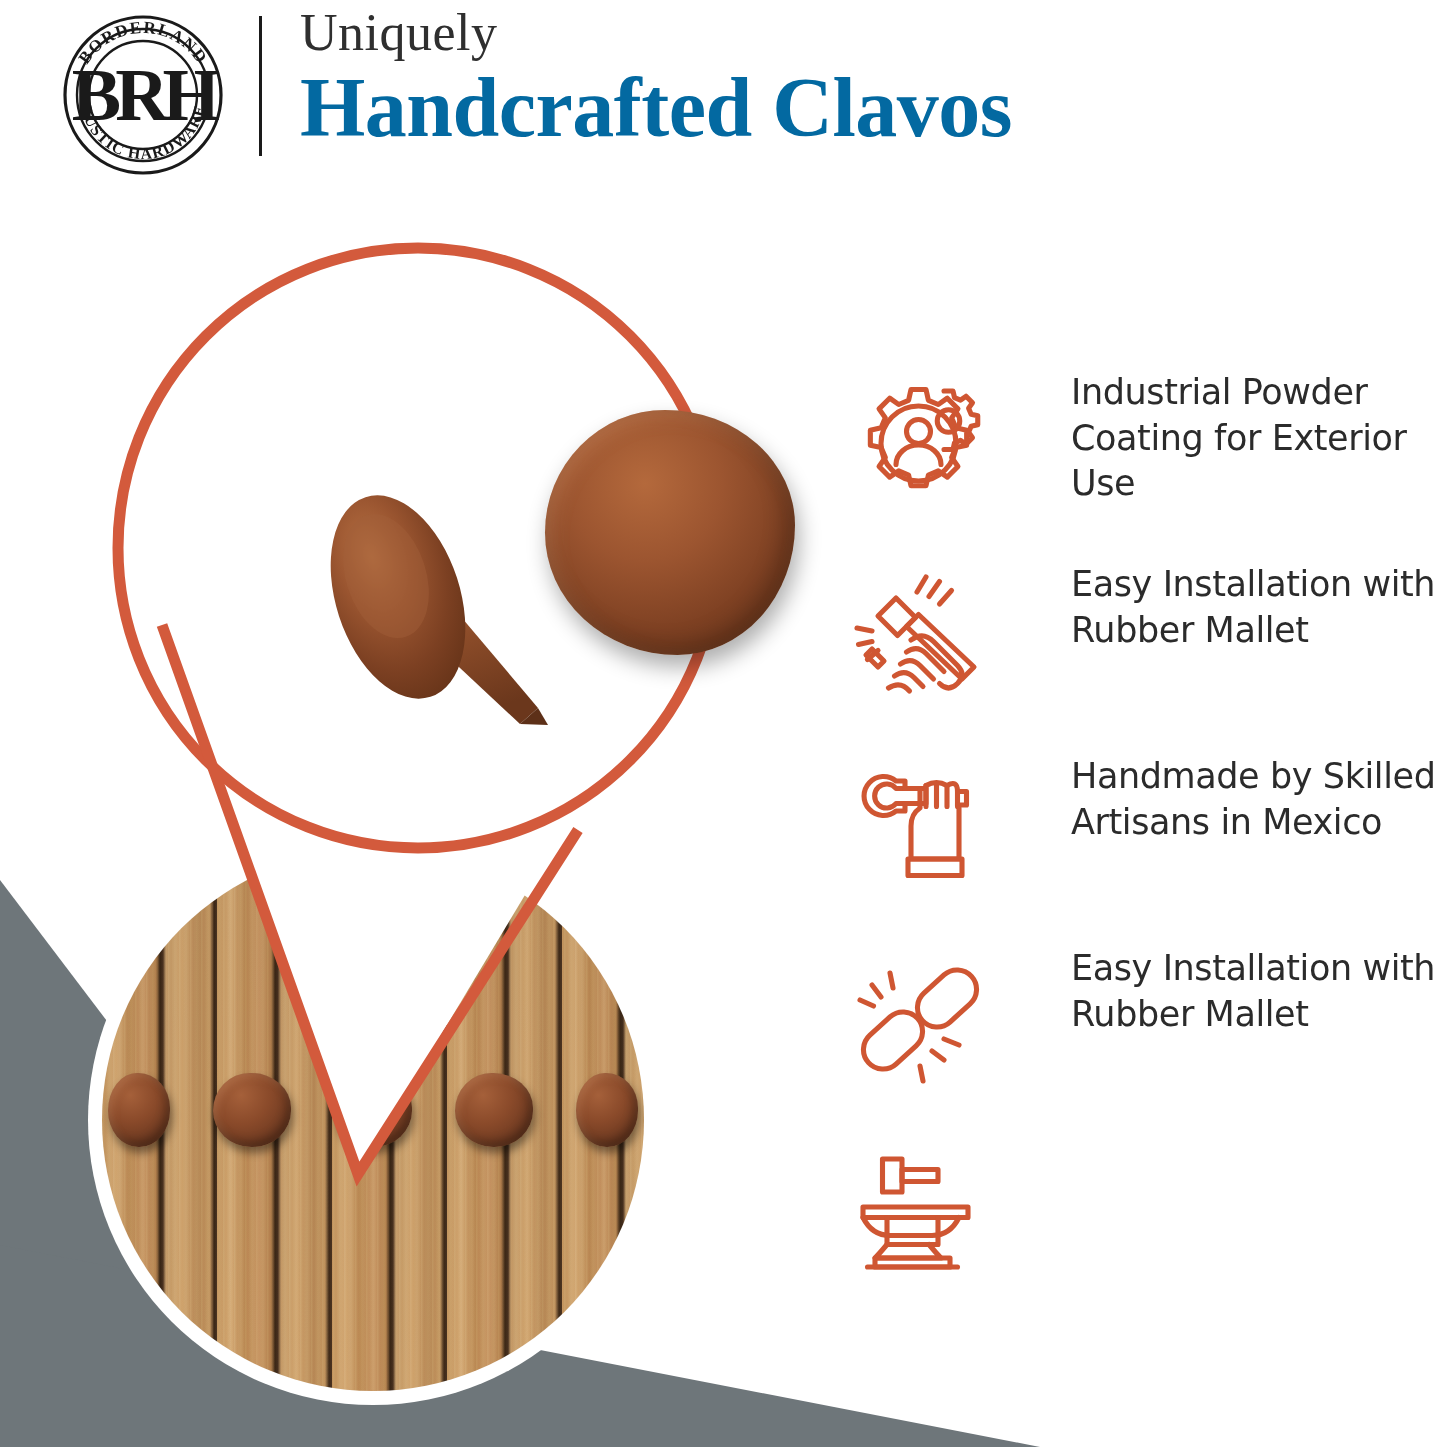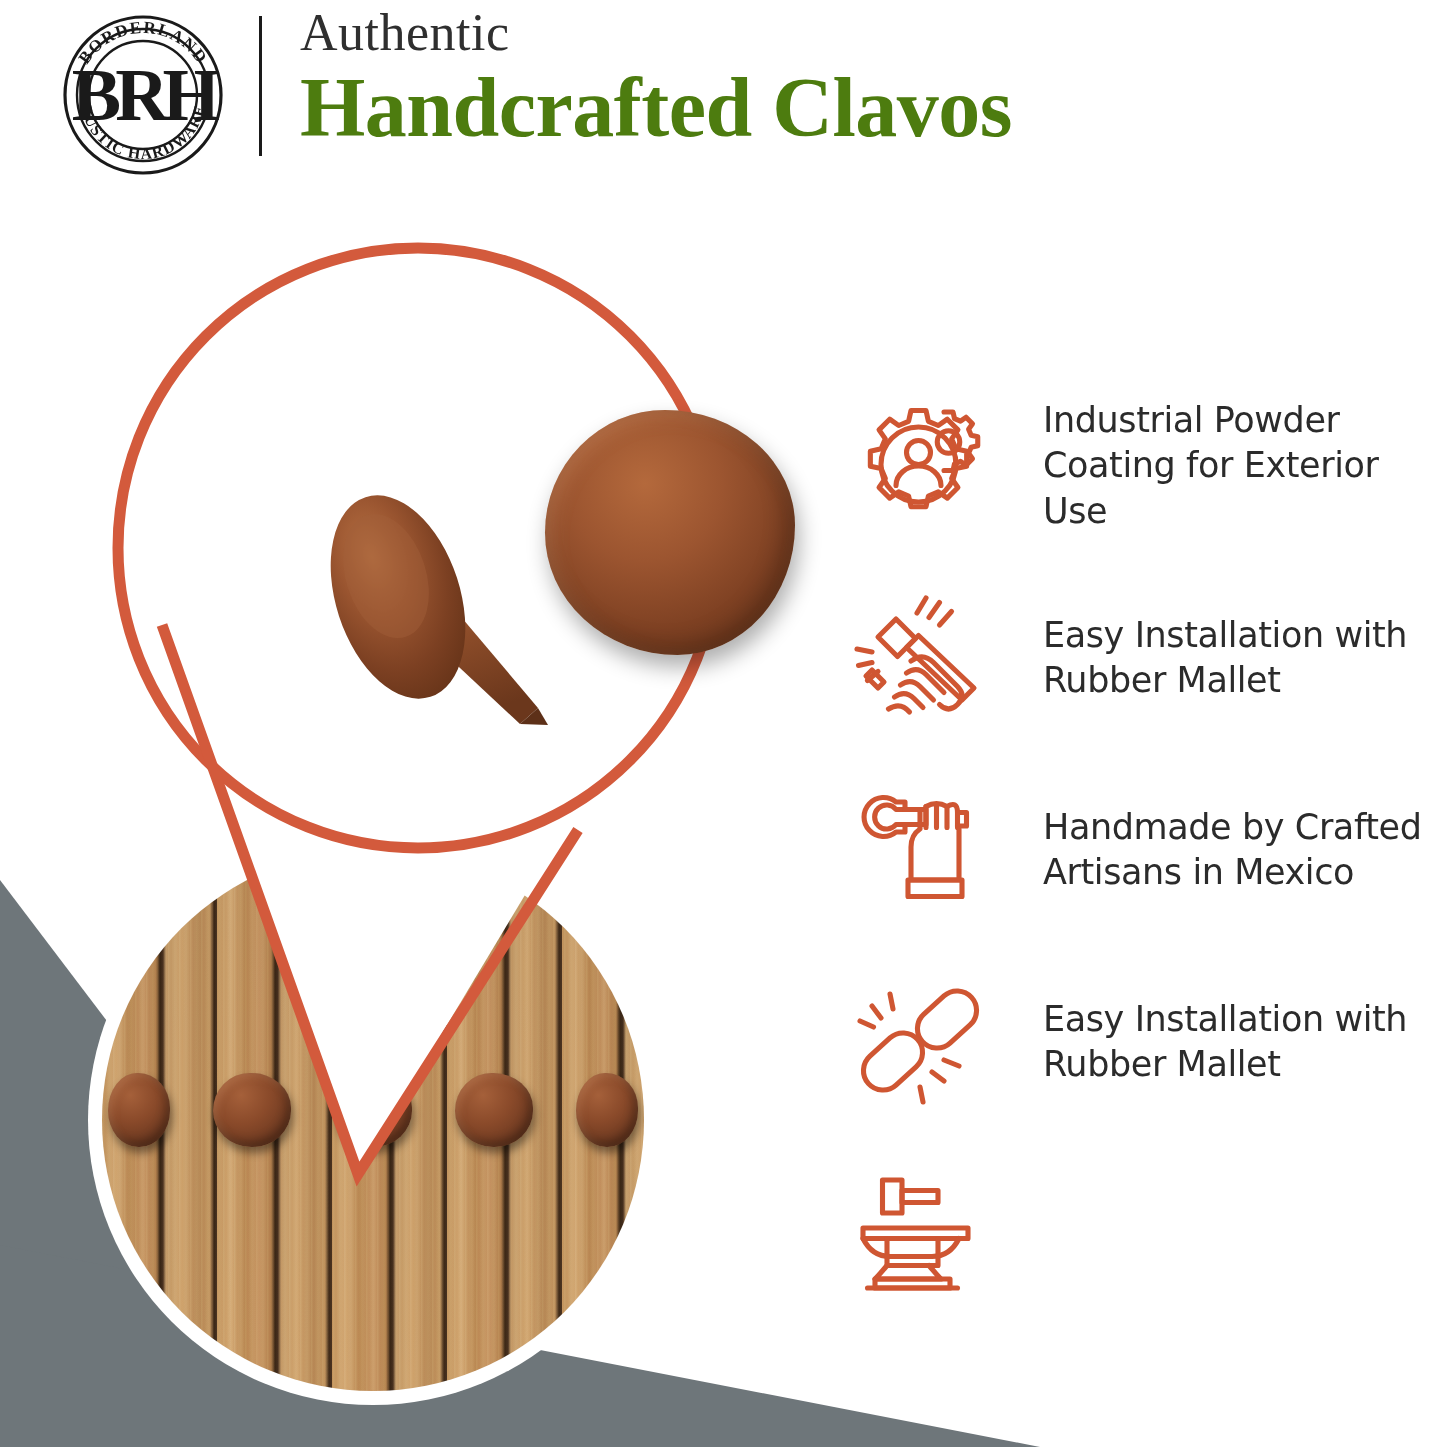--- a/index.html
+++ b/index.html
@@ -39,21 +39,21 @@
 
   .title-block { position:absolute; left:300px; top:6px; }
   .title-eyebrow {
     font-family:"Liberation Serif", serif;
     font-size:52px; color:#2f2f2f; line-height:1.05;
     letter-spacing:0.5px;
   }
   .title-main {
     font-family:"Liberation Serif", serif;
     font-weight:bold;
-    font-size:84px; color:#4d7c0f; line-height:1.12;
+    font-size:84px; color:#0369a1; line-height:1.12;
     letter-spacing:-0.5px;
     transform:scaleX(1.0);
     transform-origin:left center;
     white-space:nowrap;
   }
 
   
   .imagery { position:absolute; left:0; top:190px; width:830px; height:1257px; z-index:2; }
 
   
@@ -113,21 +113,21 @@
     z-index:5;
   }
   .nail-side {
     position:absolute; left:180px; top:250px; width:320px; height:290px; z-index:5;
   }
   .nail-side svg { display:block; width:320px; height:290px; }
 
   
   .features { position:absolute; left:845px; top:370px; width:600px; z-index:5; }
   .feature-row {
-    display:flex; align-items:center; gap:48px; height:192px;
+    display:flex; gap:76px; height:192px;
   }
   .feature-icon {
     flex:0 0 150px; width:150px; height:150px;
     display:flex; align-items:center; justify-content:center;
   }
   .feature-icon svg { display:block; }
   .feature-text {
     font-family:"DejaVu Sans", sans-serif;
     font-size:35px; line-height:1.30; color:#2b2b2b;
     letter-spacing:-0.4px;
@@ -157,21 +157,21 @@
       <text font-family="Liberation Serif, serif" font-size="16" font-weight="bold" fill="#1a1a1a" letter-spacing="1.2">
         <textPath href="#arcBottom" startOffset="50%" text-anchor="middle">RUSTIC HARDWARE</textPath>
       </text>
       <text x="85" y="108" font-family="Liberation Serif, serif" font-size="74" font-weight="bold" fill="#1a1a1a" text-anchor="middle" letter-spacing="-6">BRH</text>
     </svg>
   </div>
 
   <div class="header-divider"></div>
 
   <div class="title-block">
-    <div class="title-eyebrow">Authentic</div>
+    <div class="title-eyebrow">Uniquely</div>
     <div class="title-main">Handcrafted Clavos</div>
   </div>
 
 </div>
 
 <div class="imagery">
 
   <div class="door-circle">
     <div class="door-photo">
       <div class="clavo-row">
@@ -276,21 +276,21 @@
         <path d="M54 21 v14 M61 21 v14 M68 21 v14"></path>
         <path d="M54 21 q7-4 14 0 q7-4 7 4 v10"></path>
 
         <path d="M75 25 h6 v9 h-6"></path>
 
         <path d="M50 24 v12 q-6 4 -6 12 v22 h32 v-34"></path>
 
         <path d="M42 70 h36 v11 h-36 z"></path>
       </svg>
     </div>
-    <div class="feature-text">Handmade by Crafted
+    <div class="feature-text">Handmade by Skilled
 Artisans in Mexico</div>
   </div>
 
   <div class="feature-row">
     <div class="feature-icon">
       <svg width="150" height="150" viewBox="0 0 100 100" fill="none" stroke="#cf5632" stroke-width="3.4" stroke-linejoin="round" stroke-linecap="round">
 
         <rect x="46" y="22" width="44" height="26" rx="13" transform="rotate(-42 68 35)"></rect>
 
         <rect x="10" y="50" width="44" height="26" rx="13" transform="rotate(-42 32 63)"></rect>

